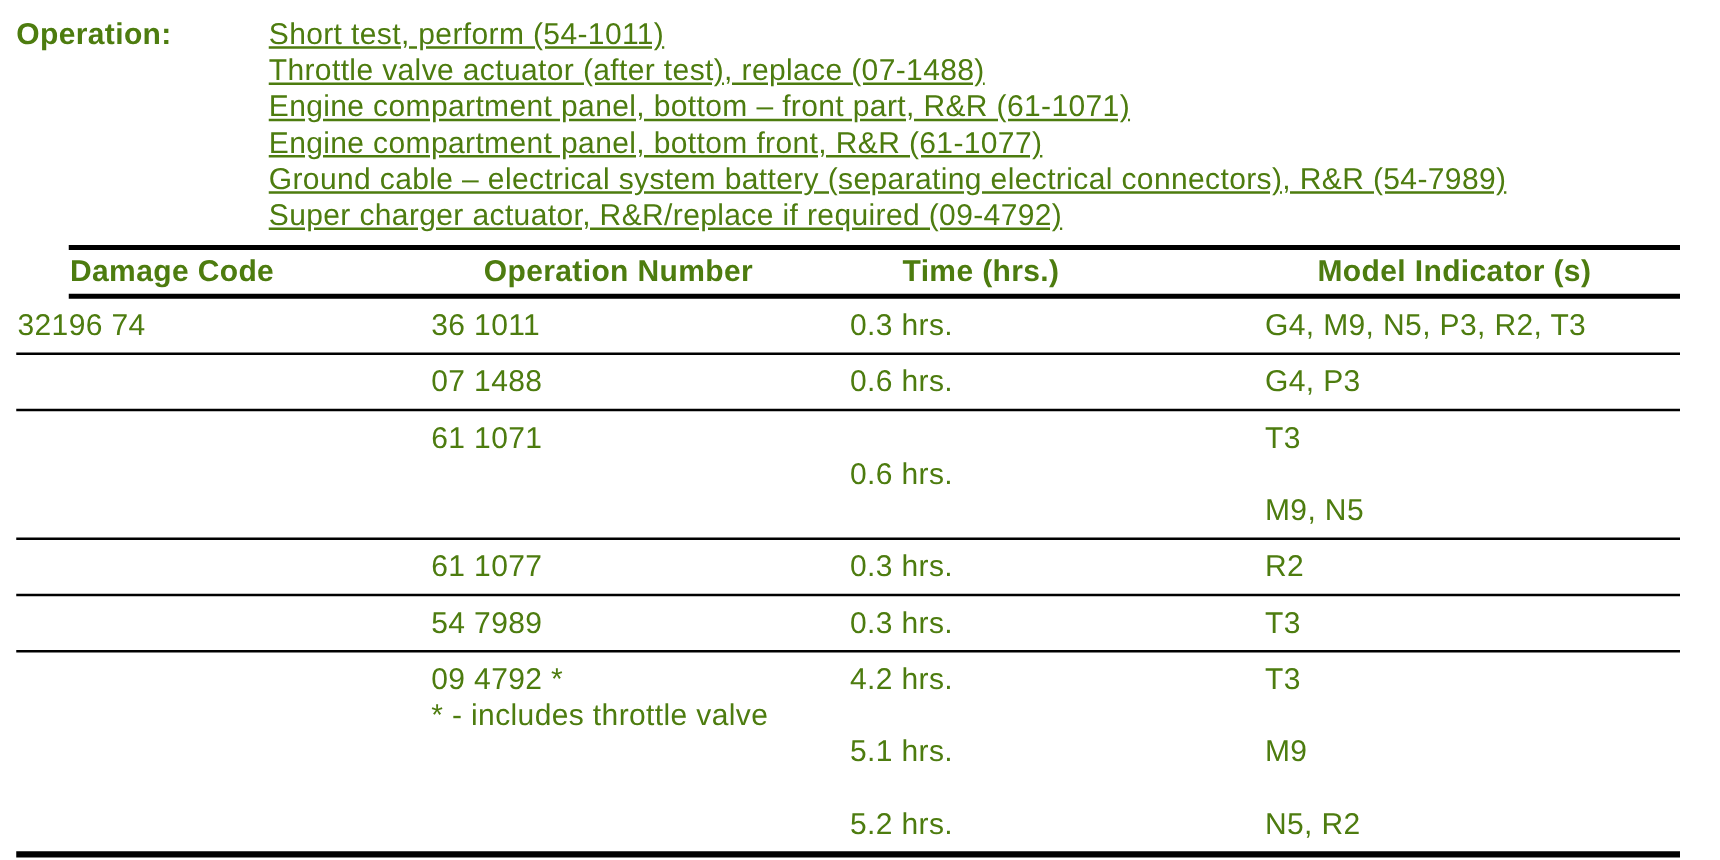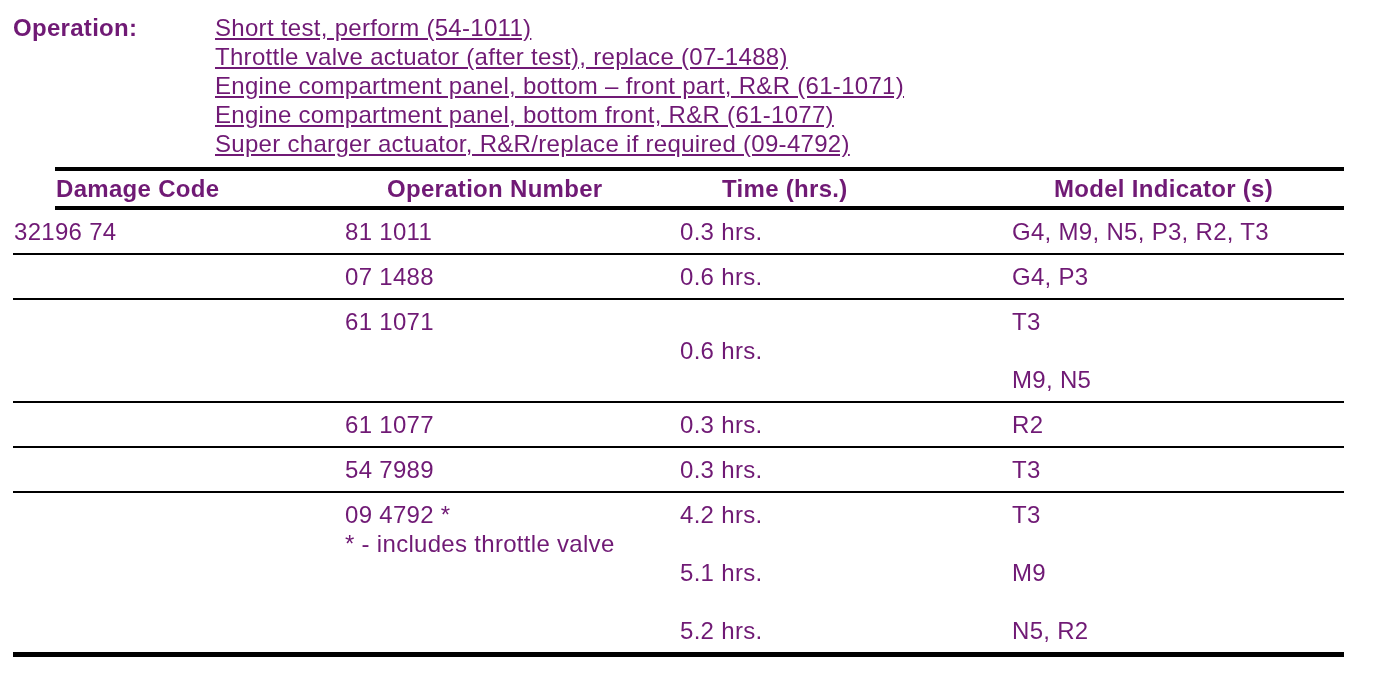--- a/index.html
+++ b/index.html
@@ -1,21 +1,21 @@
 <!DOCTYPE html>
 <html><head>
 <meta charset="utf-8">
 <style>
   html, body { margin: 0; padding: 0; background: #ffffff; }
   .page {
     position: relative;
     width: 1376px;
     height: 688px;
     background: #ffffff;
-    color: #701a75;
+    color: #4d7c0f;
     font-family: "Liberation Sans", sans-serif;
     font-size: 24px;
     line-height: 29px;
     letter-spacing: 0.3px;
     box-sizing: border-box;
     padding: 13px 0 0 13px;
     overflow: hidden;
   }
   .ops { display: flex; }
   .ops-label {
@@ -54,20 +54,21 @@
 
 <div class="page">
 
   <div class="ops">
     <div class="ops-label">Operation:</div>
     <div class="ops-lines">
       <div class="op-line">Short test, perform (54-1011)</div>
       <div class="op-line">Throttle valve actuator (after test), replace (07-1488)</div>
       <div class="op-line">Engine compartment panel, bottom – front part, R&amp;R (61-1071)</div>
       <div class="op-line">Engine compartment panel, bottom front, R&amp;R (61-1077)</div>
+      <div class="op-line">Ground cable – electrical system battery (separating electrical connectors), R&amp;R (54-7989)</div>
       <div class="op-line">Super charger actuator, R&amp;R/replace if required (09-4792)</div>
     </div>
   </div>
 
   <div class="op-table">
 
     <div class="t-row t-head">
       <div class="c0">
         <div class="cell-line">Damage Code</div>
       </div>
@@ -80,21 +81,21 @@
       <div class="c3">
         <div class="cell-line">Model Indicator (s)</div>
       </div>
     </div>
 
     <div class="t-row t-body">
       <div class="c0">
         <div class="cell-line">32196 74</div>
       </div>
       <div class="c1">
-        <div class="cell-line">81 1011</div>
+        <div class="cell-line">36 1011</div>
       </div>
       <div class="c2">
         <div class="cell-line">0.3 hrs.</div>
       </div>
       <div class="c3">
         <div class="cell-line">G4, M9, N5, P3, R2, T3</div>
       </div>
     </div>
 
     <div class="t-row t-body">

